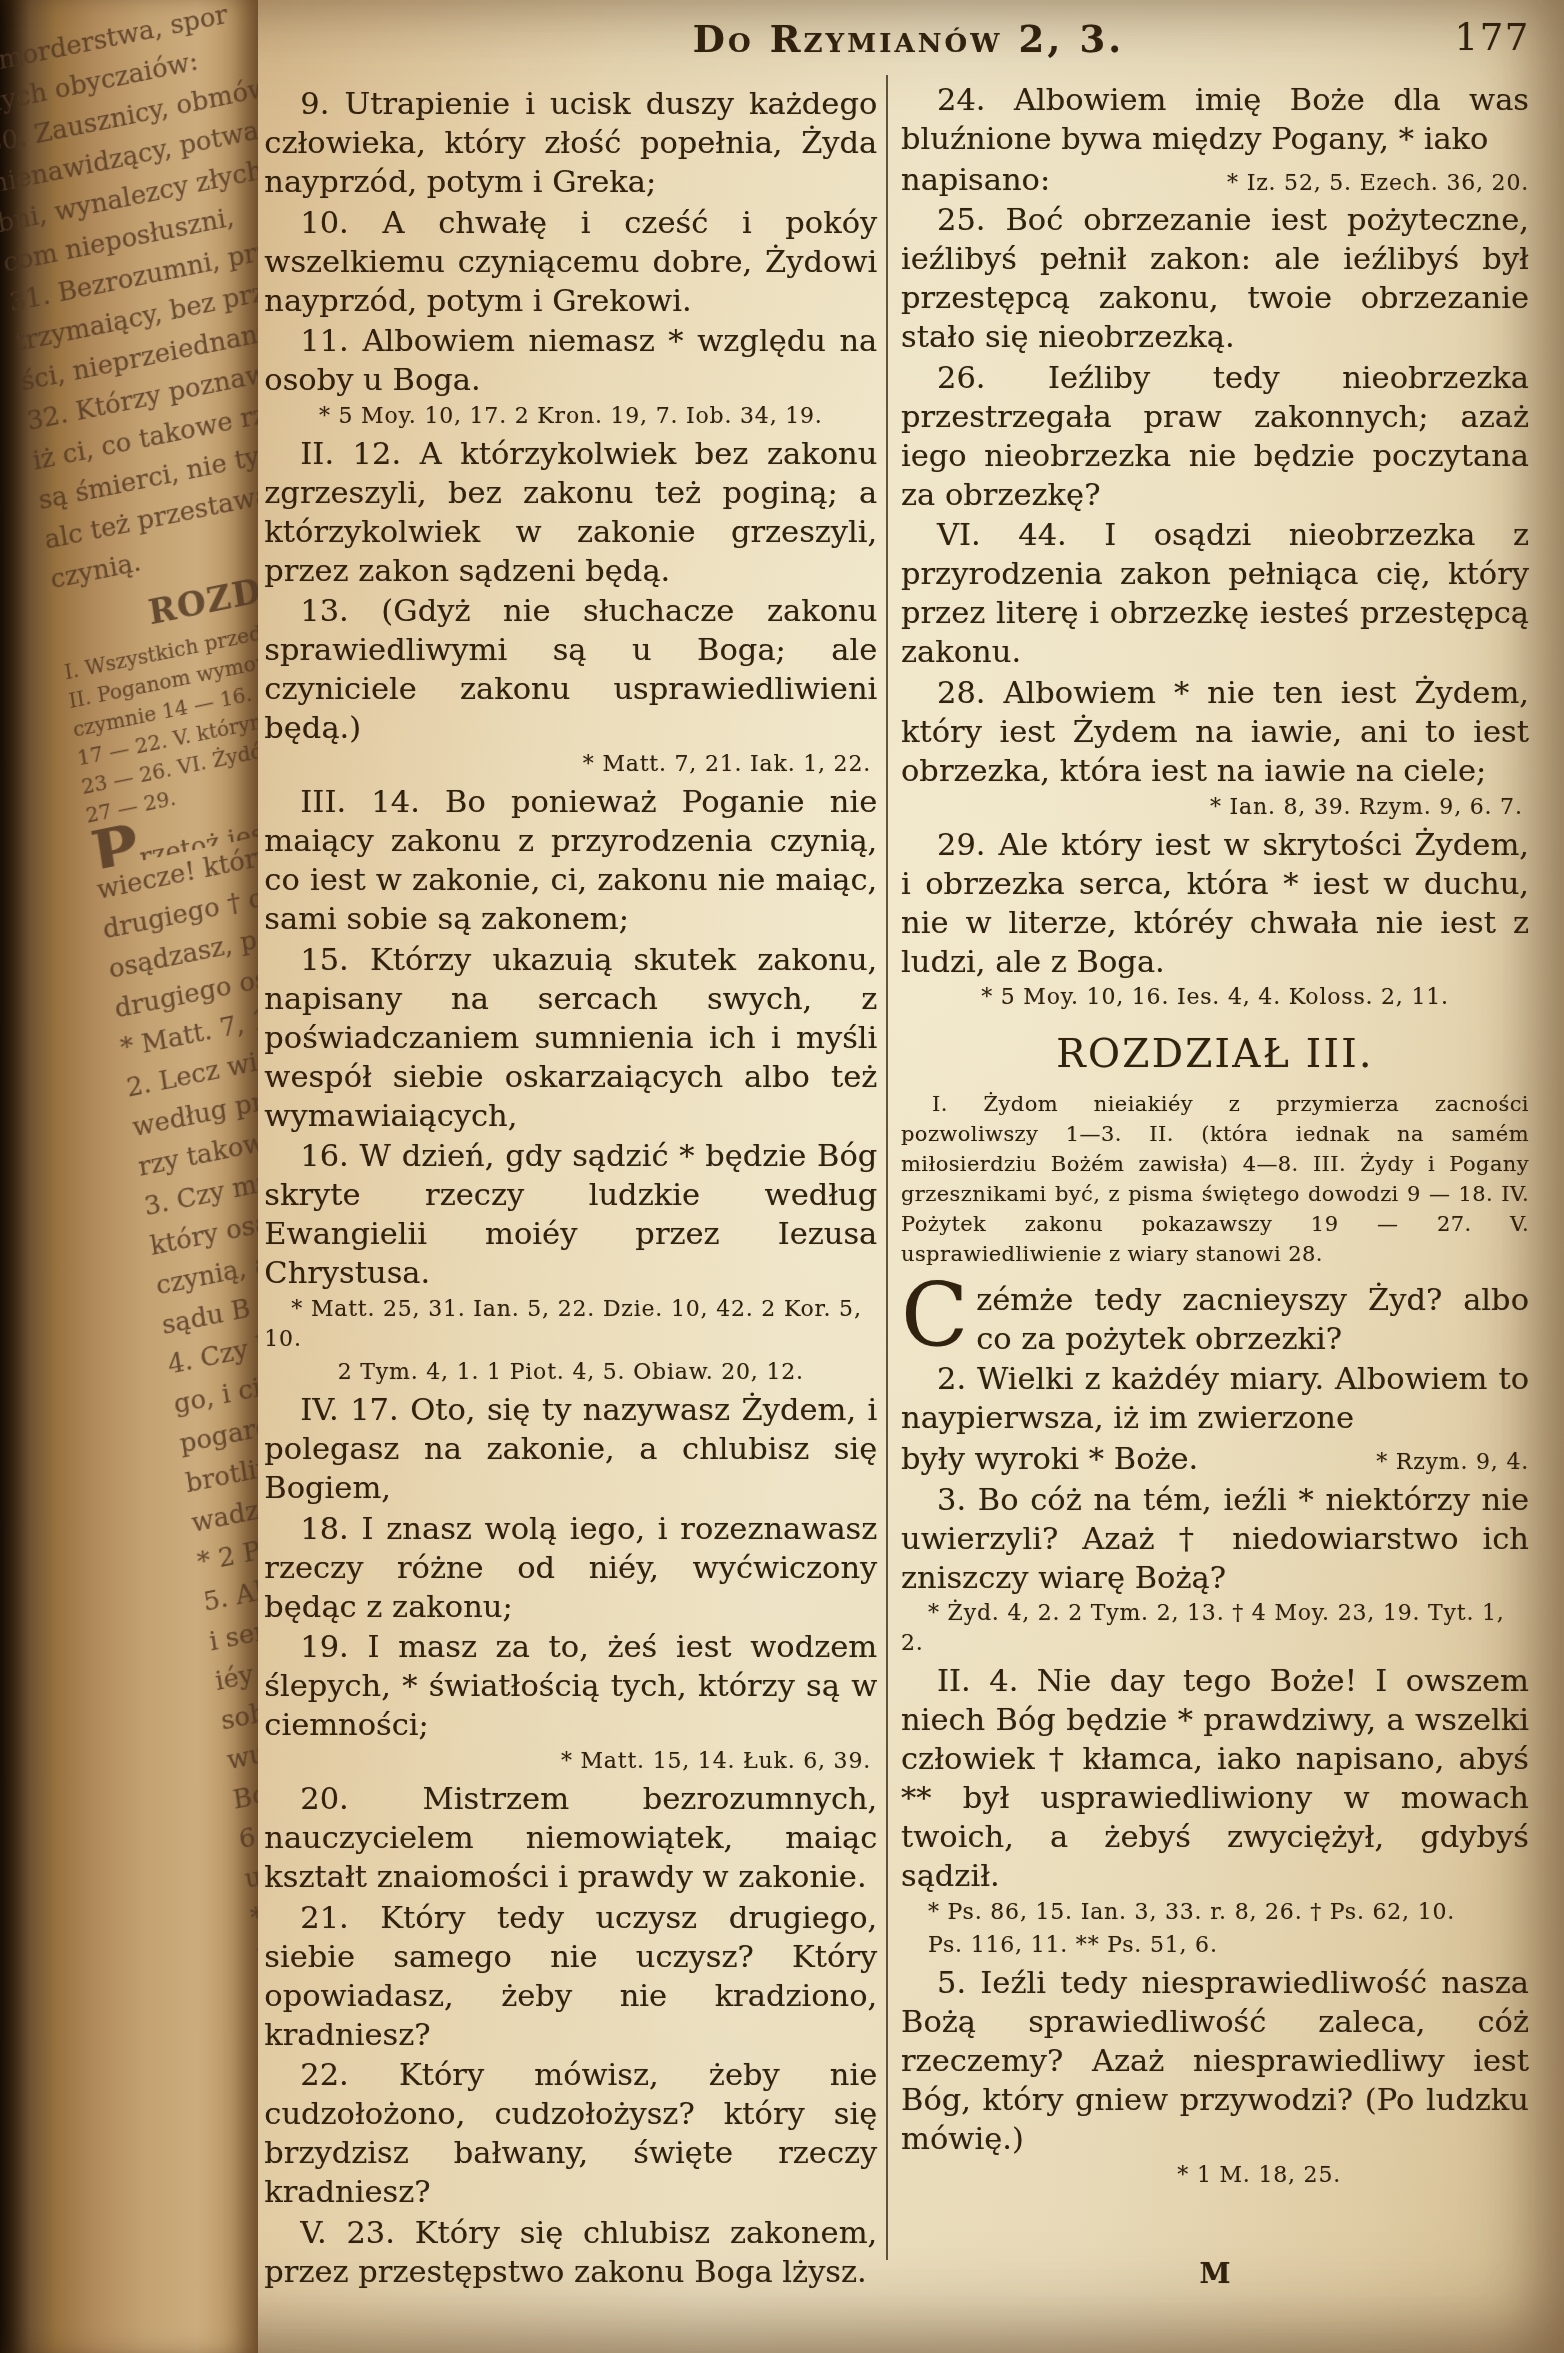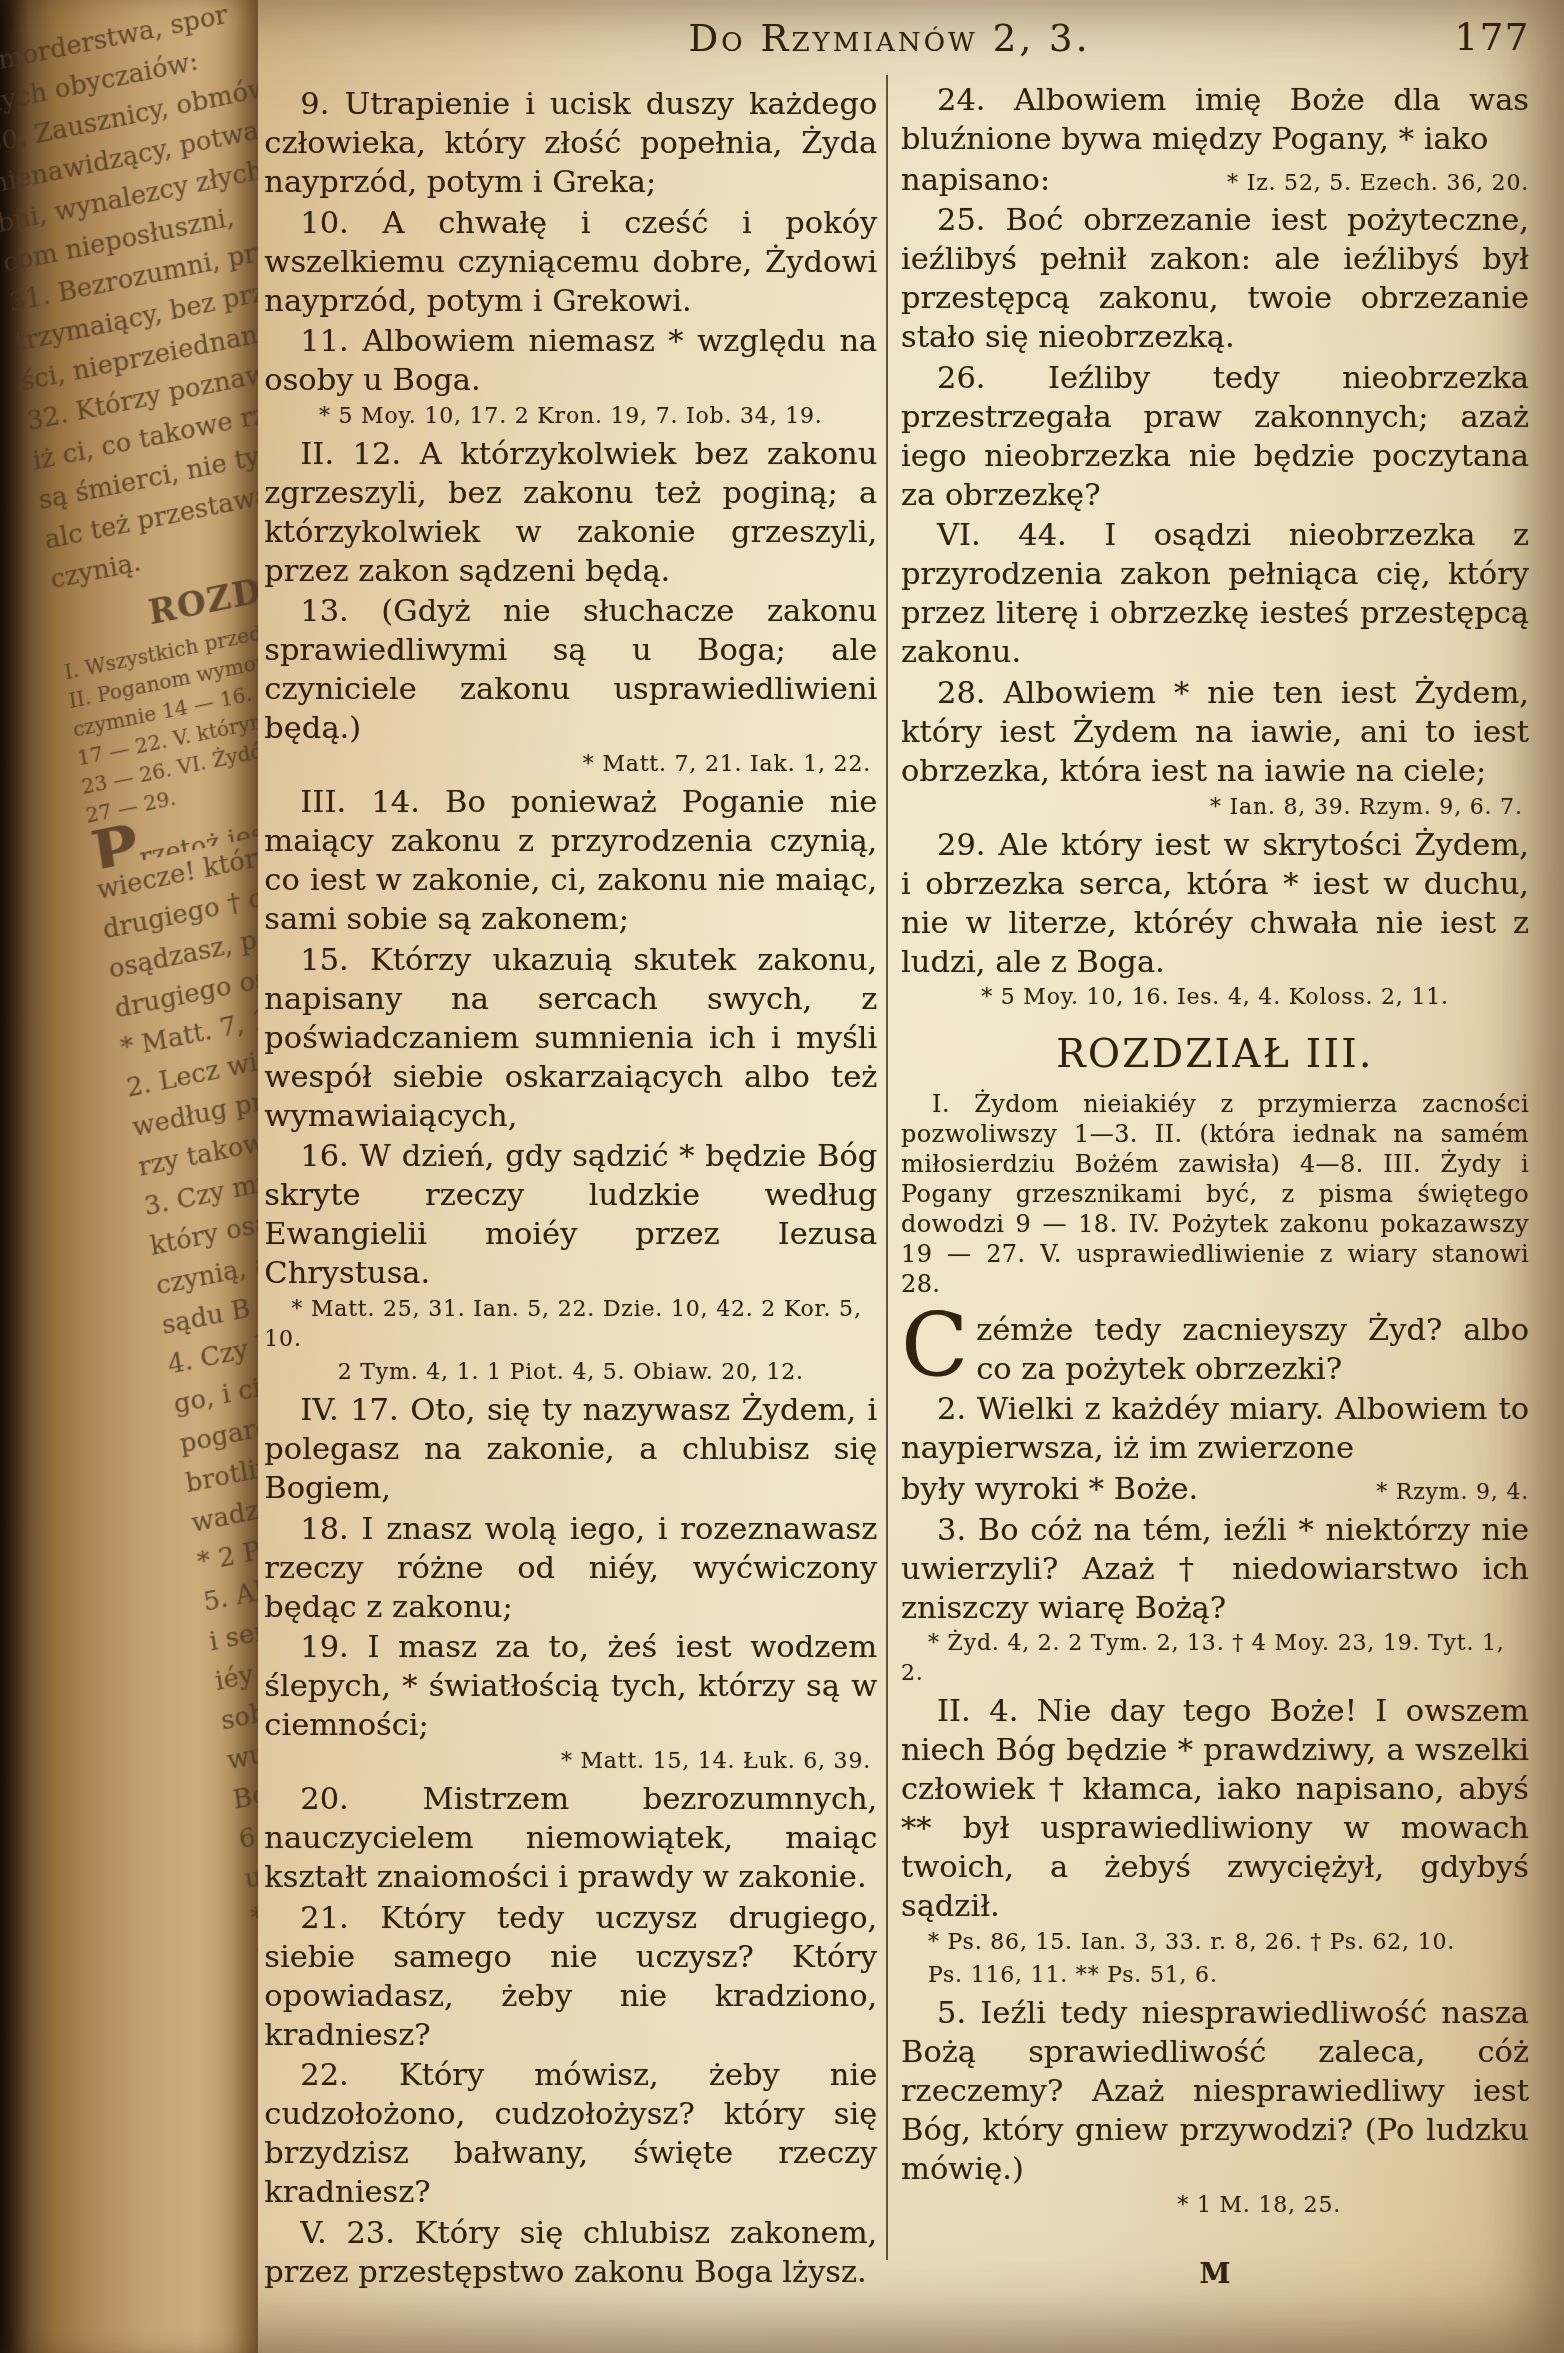--- a/index.html
+++ b/index.html
@@ -26,42 +26,42 @@
     font-size:26px; line-height:40px; white-space:nowrap;
   }
   .g-line { height:40px; overflow:hidden; }
   .g-heading { font-size:33px; letter-spacing:1.6px; padding:12.5px 0 7.8px 92px; font-weight:bold; }
   .g-sum .g-line { font-size:20.3px; height:29px; line-height:29px; }
   .g-body .g-line:first-child::first-letter { font-size:2.4em; line-height:.8; font-weight:bold; }
 
   
   #page { position:absolute; left:258px; top:0; width:1307px; height:2354px; }
   #title {
-    position:absolute; left:397px; top:17px; width:469px; text-align:center;
-    font-variant:small-caps; font-size:37px; letter-spacing:3.1px; font-weight:400;
+    position:absolute; left:416px; top:17px; width:469px; text-align:center;
+    font-variant:small-caps; font-size:37px; letter-spacing:3.1px; font-weight:700;
   }
   #pageno { position:absolute; right:35px; top:15.6px; font-size:37px; letter-spacing:1.6px;margin-left:28px; }
   #divider { position:absolute; left:628px; top:75px; height:2185px; width:0; border-left:2.3px solid rgba(58,42,24,.78); }
 
   .col { position:absolute; top:84px; text-align:justify; font-size:30.5px; line-height:39px; }
   #col-left  { left:6.3px;  width:613px; }
   #col-right { left:643px; width:628px; top:80px; }
 
   .verse { margin:0 0 1.6px 0; text-indent:36px; }
   .noindent { text-indent:0; }
   .ref { font-size:22px; line-height:30px; text-indent:0; margin:1.6px 0 3.1px 0; letter-spacing:0.8px; }
   .ref-center { text-align:center; }
   .ref-right  { text-align:right; padding-right:6.3px; }
   .ref-left   { text-align:left; text-indent:27px; }
   .ref-m      { text-align:right; padding-right:188px; }
   .tailline { display:flex; justify-content:space-between; align-items:baseline; margin:0 0 1.6px 0; }
   .tailline .ref { margin:0; }
 
   .chap-heading { text-align:center; font-size:39px; font-weight:normal; letter-spacing:2.3px; margin:22px 0 15.6px 0; text-indent:0; }
-  .chap-summary { font-size:24px; line-height:30px; text-indent:31px; text-align:justify; margin:0 0 11px 0; letter-spacing:0.4px; }
+  .chap-summary { font-size:21px; line-height:30px; text-indent:31px; text-align:justify; margin:0 0 11px 0; letter-spacing:0.4px; }
 
   .dropcap { float:left; font-size:88px; line-height:66px; padding:3.1px 7.8px 0 0; }
 
   #sig { position:absolute; left:643px; width:628px; top:2257px; text-align:center; padding-right:55px; font-size:28px; font-weight:600; }
 
   
   #page, #gutter-text { text-shadow: 0 0 0.8px rgba(50,32,12,.35); }
 </style>
 </head>
 <body>

